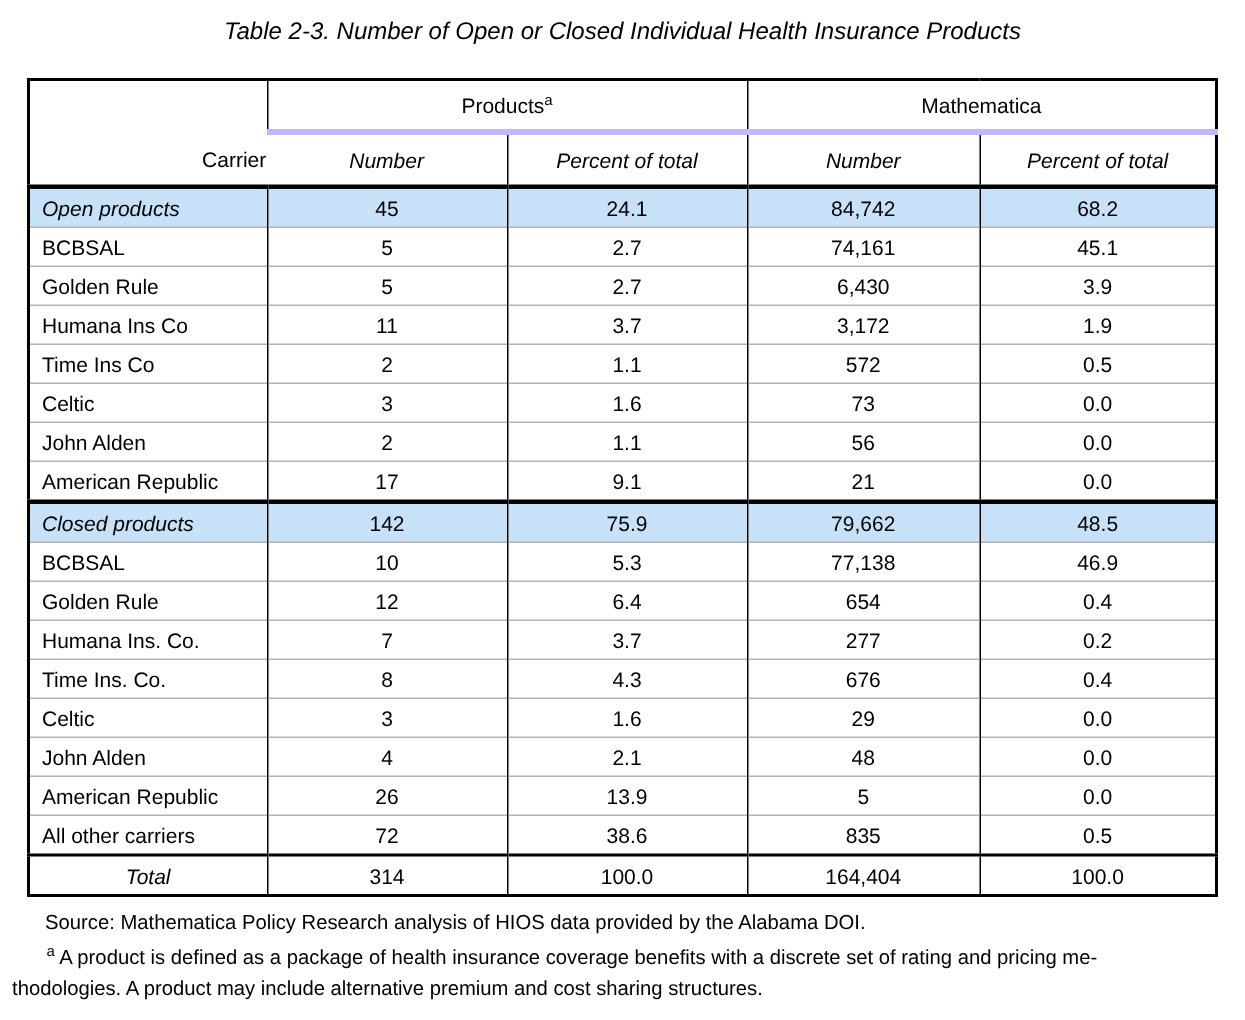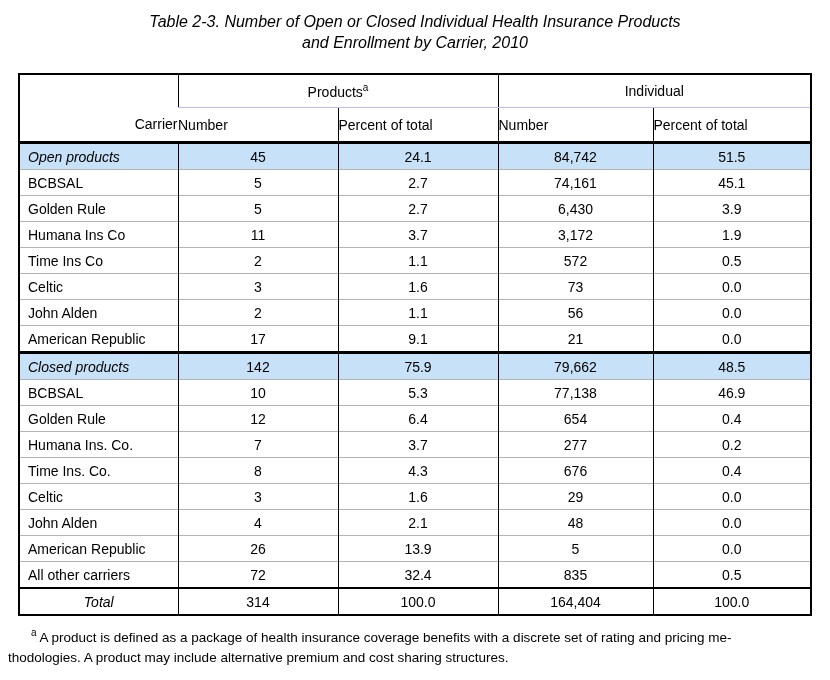--- a/index.html
+++ b/index.html
@@ -36,32 +36,33 @@
     padding: 0;
     border-left: 1px solid #000000;
     overflow: hidden;
     white-space: nowrap;
   }
   th:first-child, td:first-child { border-left: none; }
   th.group-head {
     height: 32px;
     text-align: center;
     vertical-align: middle;
-    border-bottom: 1px solid #c4b5fd;
+    border-bottom: 4px solid #c4b5fd;
     margin-left: 36px;
   }
   th.carrier-head {
     text-align: right;
     vertical-align: bottom;
     padding-bottom: 9px;
   }
   th.sub-head {
     height: 33px;
-    text-align: left;
+    text-align: center;
     vertical-align: middle;
+    font-style: italic;
   }
   sup.fn-sup { font-size: 10px; }
   td {
     height: 25px;
     text-align: center;
     vertical-align: middle;
   }
   td.carrier-cell {
     text-align: left;
     padding-left: 8px;
@@ -88,51 +89,50 @@
   .footnote { text-indent: 23px; margin-top: 1px; }
   .footnote sup { font-size: 10px; margin-right: 3px; }
 </style>
 </head>
 <body>
 
 <div class="page">
 
   <div class="title">
     <div>Table 2-3. Number of Open or Closed Individual Health Insurance Products</div>
-    <div>and Enrollment by Carrier, 2010</div>
   </div>
 
   <table class="data-table">
     <colgroup>
       <col style="width:159px">
       <col style="width:160px">
       <col style="width:160px">
       <col style="width:155px">
       <col style="width:158px">
     </colgroup>
     <thead>
       <tr>
         <th class="carrier-head" rowspan="2">Carrier</th>
         <th class="group-head" colspan="2"><span>Products</span><sup class="fn-sup">a</sup></th>
-        <th class="group-head" colspan="2">Individual</th>
+        <th class="group-head" colspan="2">Mathematica</th>
       </tr>
       <tr>
         <th class="sub-head">Number</th>
         <th class="sub-head">Percent of total</th>
         <th class="sub-head">Number</th>
         <th class="sub-head">Percent of total</th>
       </tr>
     </thead>
     <tbody>
       <tr class="row-section">
         <td class="carrier-cell">Open products</td>
         <td>45</td>
         <td>24.1</td>
         <td>84,742</td>
-        <td>51.5</td>
+        <td>68.2</td>
       </tr>
       <tr class="row-sub">
         <td class="carrier-cell">BCBSAL</td>
         <td>5</td>
         <td>2.7</td>
         <td>74,161</td>
         <td>45.1</td>
       </tr>
       <tr class="row-sub">
         <td class="carrier-cell">Golden Rule</td>
@@ -228,31 +228,32 @@
       <tr class="row-sub">
         <td class="carrier-cell">American Republic</td>
         <td>26</td>
         <td>13.9</td>
         <td>5</td>
         <td>0.0</td>
       </tr>
       <tr class="row-sub">
         <td class="carrier-cell">All other carriers</td>
         <td>72</td>
-        <td>32.4</td>
+        <td>38.6</td>
         <td>835</td>
         <td>0.5</td>
       </tr>
       <tr class="row-total">
         <td class="carrier-cell">Total</td>
         <td>314</td>
         <td>100.0</td>
         <td>164,404</td>
         <td>100.0</td>
       </tr>
     </tbody>
   </table>
 
   <div class="footer">
+    <p class="source-line">Source: Mathematica Policy Research analysis of HIOS data provided by the Alabama DOI.</p>
     <p class="footnote"><sup>a</sup><span>A product is defined as a package of health insurance coverage benefits with a discrete set of rating and pricing me-</span><br><span>thodologies. A product may include alternative premium and cost sharing structures.</span></p>
   </div>
 
 </div>
 
 </body></html>

